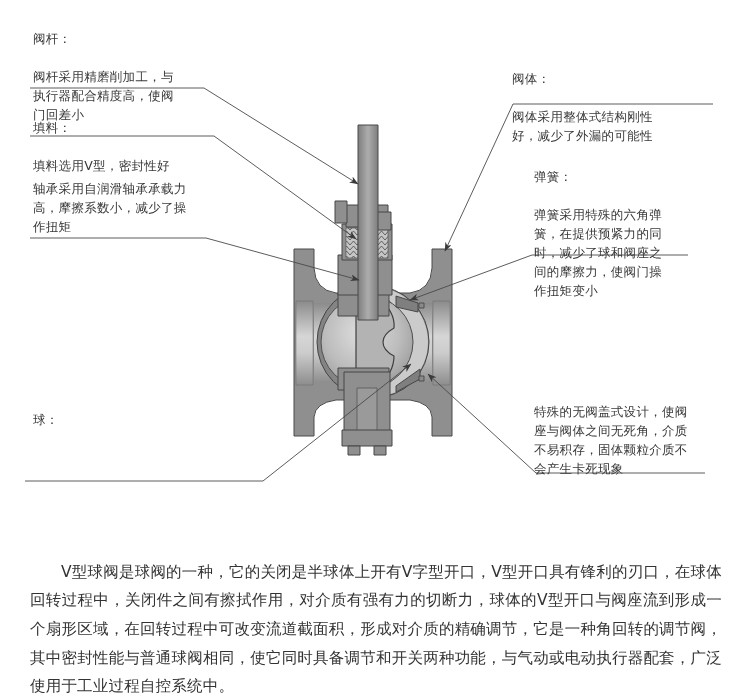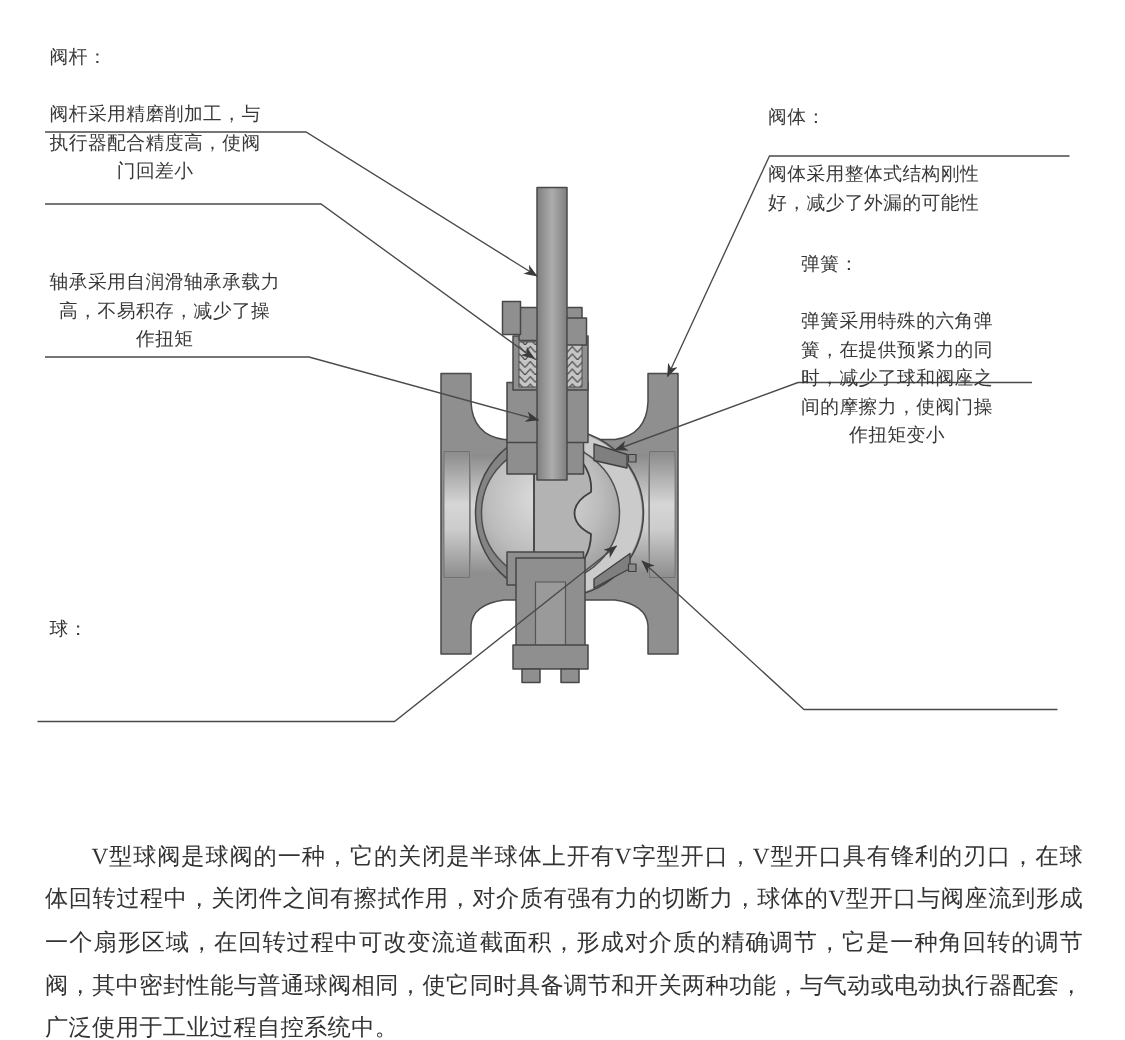--- a/index.html
+++ b/index.html
@@ -1,30 +1,30 @@
 <!DOCTYPE html>
 <html><head>
 <meta charset="utf-8">
 <style>
   html,body{margin:0;padding:0;}
   body{
     width:750px;height:693px;position:relative;background:#ffffff;
     font-family:"DejaVu Sans","Liberation Sans",sans-serif;
     overflow:hidden;
   }
-  .stage{position:absolute;left:0;top:0;width:750px;height:498px;font-family:Liberation Serif, serif;}
+  .stage{position:absolute;left:0;top:0;width:750px;height:498px;}
   .diagram-svg{position:absolute;left:0;top:0;}
   .callout{
     position:absolute;
     font-size:12.5px;line-height:19px;color:#383838;
     white-space:pre-line;width:max-content;max-width:240px;
     letter-spacing:0.3px;
   }
   .callout .c-title{display:block;}
-  .callout .c-text{display:block;text-align:center;}
+  .callout .c-text{display:block;}
   .desc{
     position:absolute;left:30px;top:542px;width:692px;
     font-size:15.5px;line-height:28.7px;color:#333333;
     text-align:justify;text-indent:2em;letter-spacing:0.2px;
   }
 </style>
 </head>
 <body>
 
 <div class="stage">
@@ -123,24 +123,28 @@
     </g>
   </svg>
 
   <div class="callout" style="left:33px;top:10px">
     <span class="c-title">阀杆：</span>
     <span class="c-text">阀杆采用精磨削加工，与
 执行器配合精度高，使阀
 门回差小</span>
   </div>
 
+  <div class="callout" style="left:33px;top:99px">
+    <span class="c-title">填料：</span>
+    <span class="c-text">填料选用V型，密封性好</span>
+  </div>
 
   <div class="callout" style="left:33px;top:160px">
     <span class="c-text">轴承采用自润滑轴承承载力
-高，不易积存，减少了操
+高，摩擦系数小，减少了操
 作扭矩</span>
   </div>
 
   <div class="callout" style="left:33px;top:391px">
     <span class="c-title">球：</span>
   </div>
 
   <div class="callout" style="left:534px;top:148px">
     <span class="c-title">弹簧：</span>
     <span class="c-text">弹簧采用特殊的六角弹
@@ -150,17 +154,21 @@
 作扭矩变小</span>
   </div>
 
   <div class="callout" style="left:512px;top:50px">
     <span class="c-title">阀体：</span>
     <span class="c-text">阀体采用整体式结构刚性
 好，减少了外漏的可能性</span>
   </div>
 
   <div class="callout" style="left:534px;top:383px">
+    <span class="c-text">特殊的无阀盖式设计，使阀
+座与阀体之间无死角，介质
+不易积存，固体颗粒介质不
+会产生卡死现象</span>
   </div>
 
   <p class="desc">V型球阀是球阀的一种，它的关闭是半球体上开有V字型开口，V型开口具有锋利的刃口，在球体回转过程中，关闭件之间有擦拭作用，对介质有强有力的切断力，球体的V型开口与阀座流到形成一个扇形区域，在回转过程中可改变流道截面积，形成对介质的精确调节，它是一种角回转的调节阀，其中密封性能与普通球阀相同，使它同时具备调节和开关两种功能，与气动或电动执行器配套，广泛使用于工业过程自控系统中。</p>
 
 </div>
 
 </body></html>

